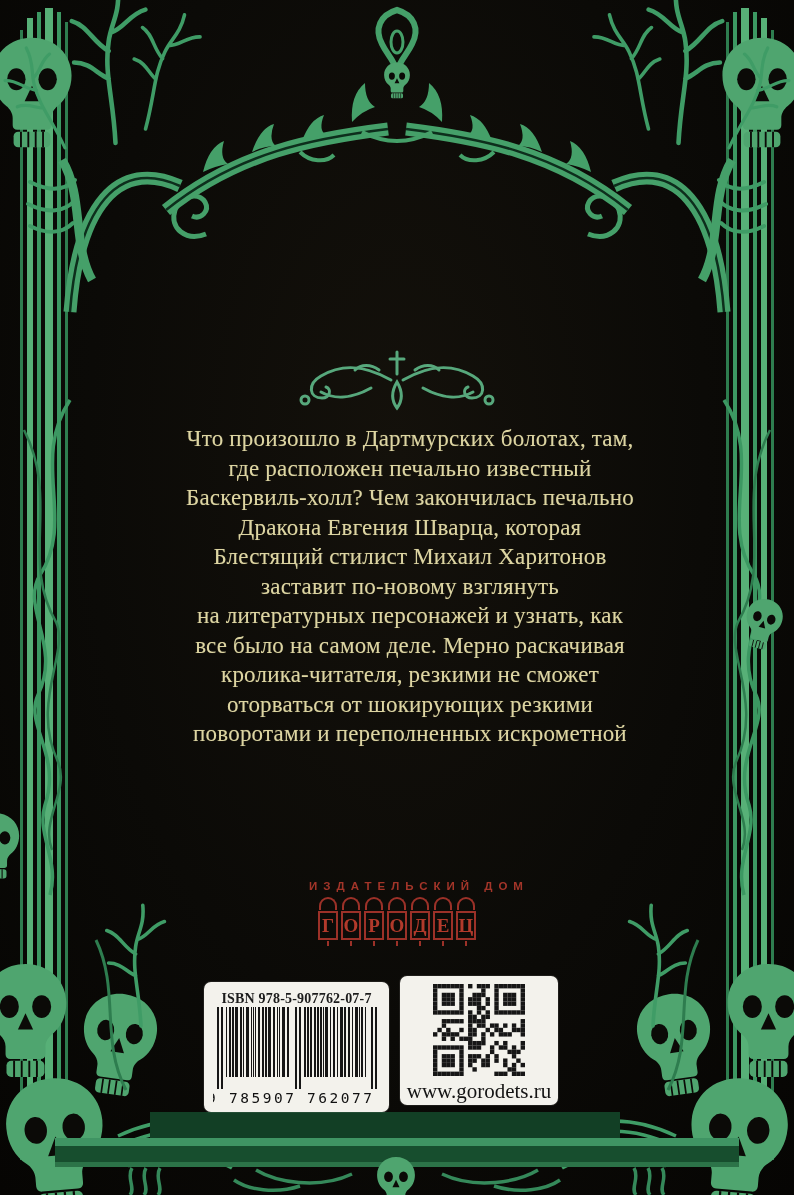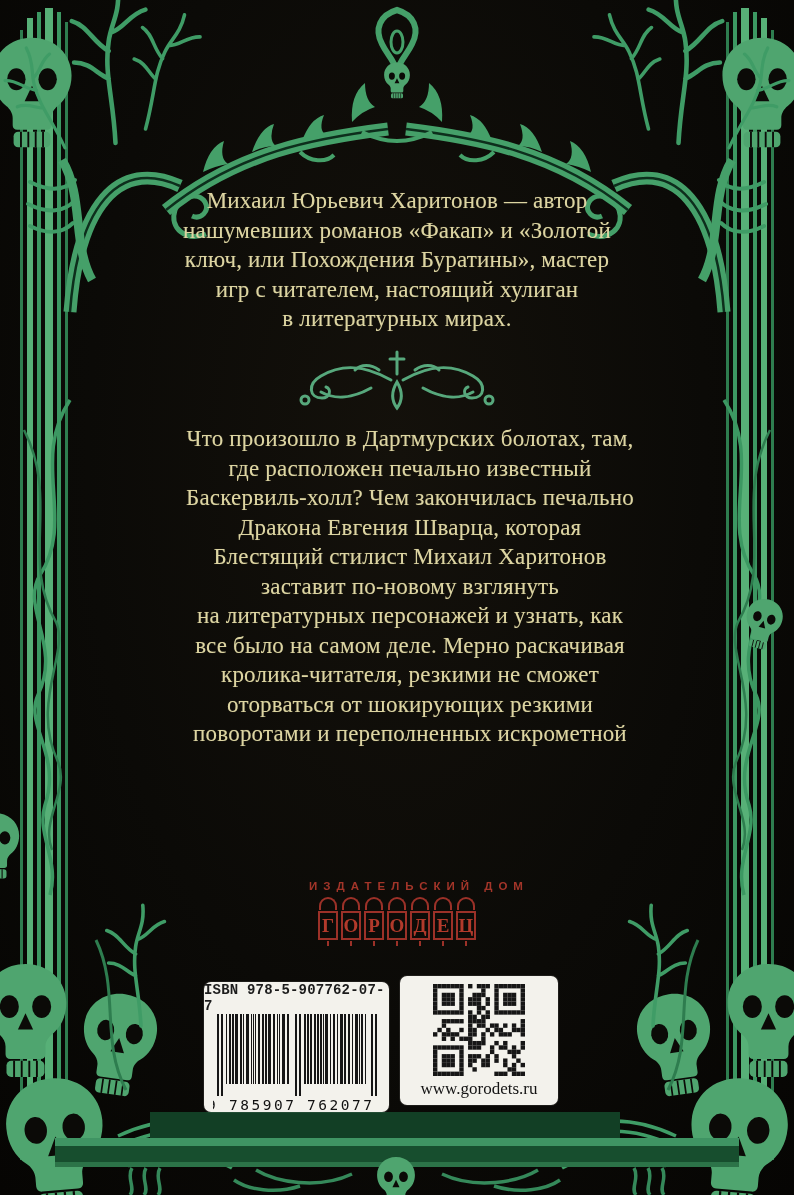--- a/index.html
+++ b/index.html
@@ -29,26 +29,26 @@
   .logo-arch{height:11px;border:2px solid #9c3128;border-bottom:none;border-radius:10px 10px 0 0;margin:0 1px;}
   .logo-box{height:25px;border:2px solid #9c3128;display:flex;align-items:center;justify-content:center;
     font-family:"Liberation Serif",serif;font-weight:bold;font-size:19px;color:#b23a2b;margin-top:1px;}
   .logo-tick{width:2px;height:5px;background:#9c3128;margin:1px auto 0;}
 
   
   .card{position:absolute;background:#f3f2ec;border-radius:7px;z-index:2;
     box-shadow:0 0 0 1px rgba(255,255,255,.08);}
   .barcode-card{left:204px;top:982px;width:185px;height:130px;
     display:flex;flex-direction:column;align-items:center;}
-  .isbn-label{font-family:Liberation Mono, monospace;font-weight:bold;font-size:14px;
-    color:#1c1c1c;letter-spacing:.2px;}
+  .isbn-label{font-family:Liberation Serif, serif;font-weight:bold;font-size:14px;
+    color:#1c1c1c;margin-top:9px;letter-spacing:.2px;}
   .bc-digit{font-family:"DejaVu Sans Mono",monospace;font-size:14.5px;fill:#111;}
   .qr-card{left:400px;top:976px;width:158px;height:129px;
     display:flex;flex-direction:column;align-items:center;}
-  .qr-url{font-family:"Liberation Serif",serif;font-size:17px;color:#141414;margin-top:3px;text-align:right;}
+  .qr-url{font-family:"Liberation Serif",serif;font-size:21px;color:#141414;margin-top:3px;text-align:right;}
 </style>
 </head>
 <body>
 
 <div class="cover">
 
   <svg class="frame-svg" width="794" height="1195" viewBox="0 0 794 1195">
     <defs>
       <g id="skullShape">
         <path fill="#4fa56f" d="M50 2C25 2 7 20 7 43c0 14 6 26 15 33 4 3 7 8 7 13v8c0 3 2 5 5 5h32c3 0 5-2 5-5v-8c0-5 3-10 7-13 9-7 15-19 15-33C93 20 75 2 50 2z"></path>
@@ -143,27 +143,20 @@
         <path d="M442 1174c34 16 76 8 96-4"></path>
         <path d="M300 1186c-24 8-52 4-66-6"></path>
         <path d="M494 1186c24 8 52 4 66-6"></path>
         <path d="M132 1168c-6 10 4 20-2 27M146 1168c-6 10 4 20-2 27M160 1168c-6 10 4 20-2 27"></path>
         <path d="M662 1168c6 10-4 20 2 27M648 1168c6 10-4 20 2 27M634 1168c6 10-4 20 2 27"></path>
       </g>
       <use href="#skullShape" transform="translate(374,1156) scale(0.44)"></use>
     </g>
   </svg>
 
-  <div class="layer text-block author-block">
-    <div>Михаил Юрьевич Харитонов — автор</div>
-    <div>нашумевших романов «Факап» и «Золотой</div>
-    <div>ключ, или Похождения Буратины», мастер</div>
-    <div>игр с читателем, настоящий хулиган</div>
-    <div>в литературных мирах.</div>
-  </div>
 
   <div class="layer divider-wrap">
     <svg width="260" height="64" viewBox="0 0 260 64">
       <g fill="none" stroke="#57a87c" stroke-width="3" stroke-linecap="round">
         <path d="M130 4v22M123 11h14"></path>
         <path d="M124 32C96 16 74 16 54 28 40 36 42 50 55 50c8 0 10-9 4-11"></path>
         <path d="M136 32c28-16 50-16 70-4 14 8 12 22-1 22-8 0-10-9-4-11"></path>
         <path d="M104 40c-18 10-36 12-50 4"></path>
         <path d="M156 40c18 10 36 12 50 4"></path>
         <path d="M130 34c-6 10-6 18 0 26 6-8 6-16 0-26z"></path>

